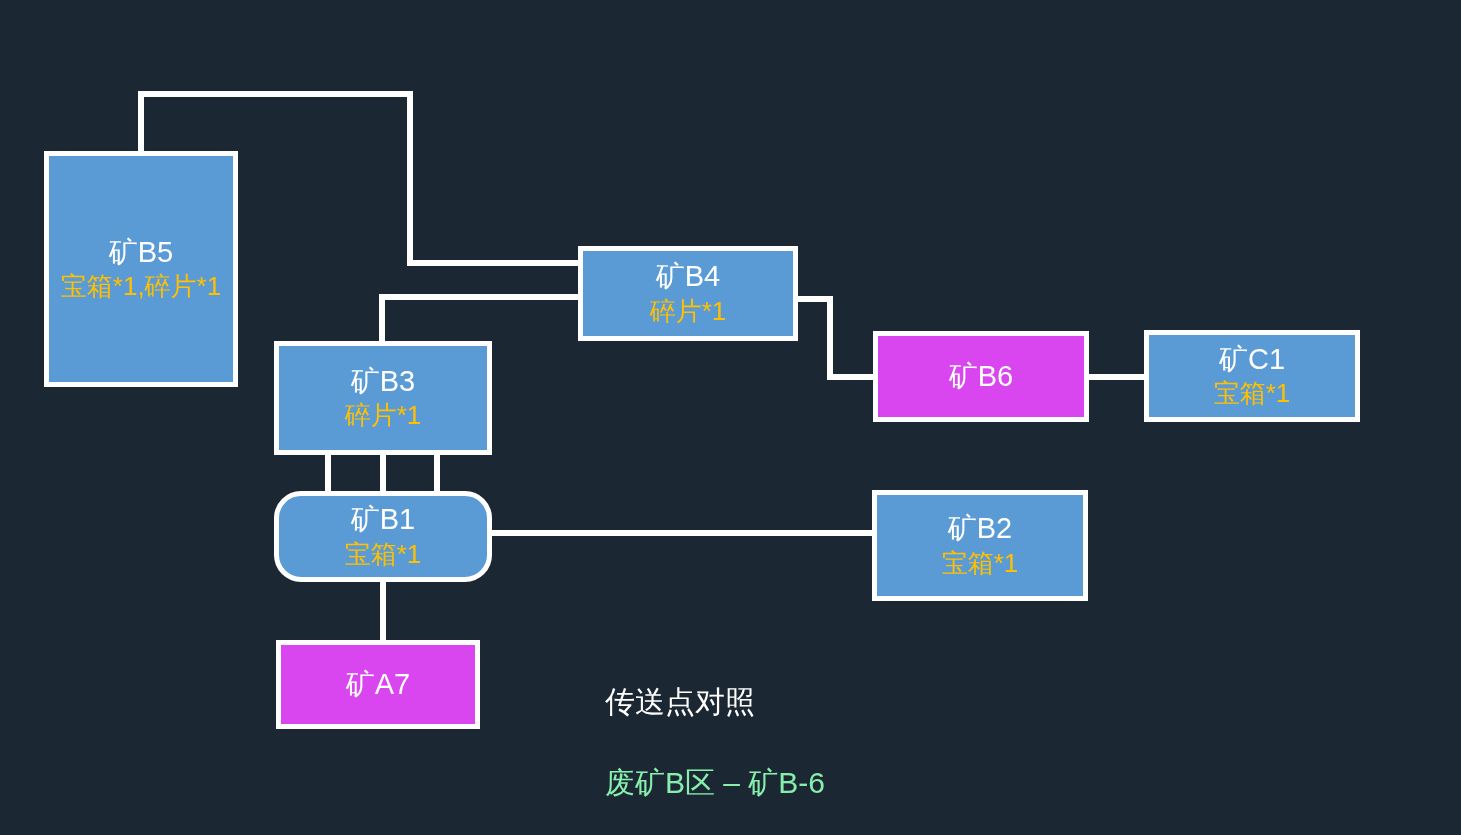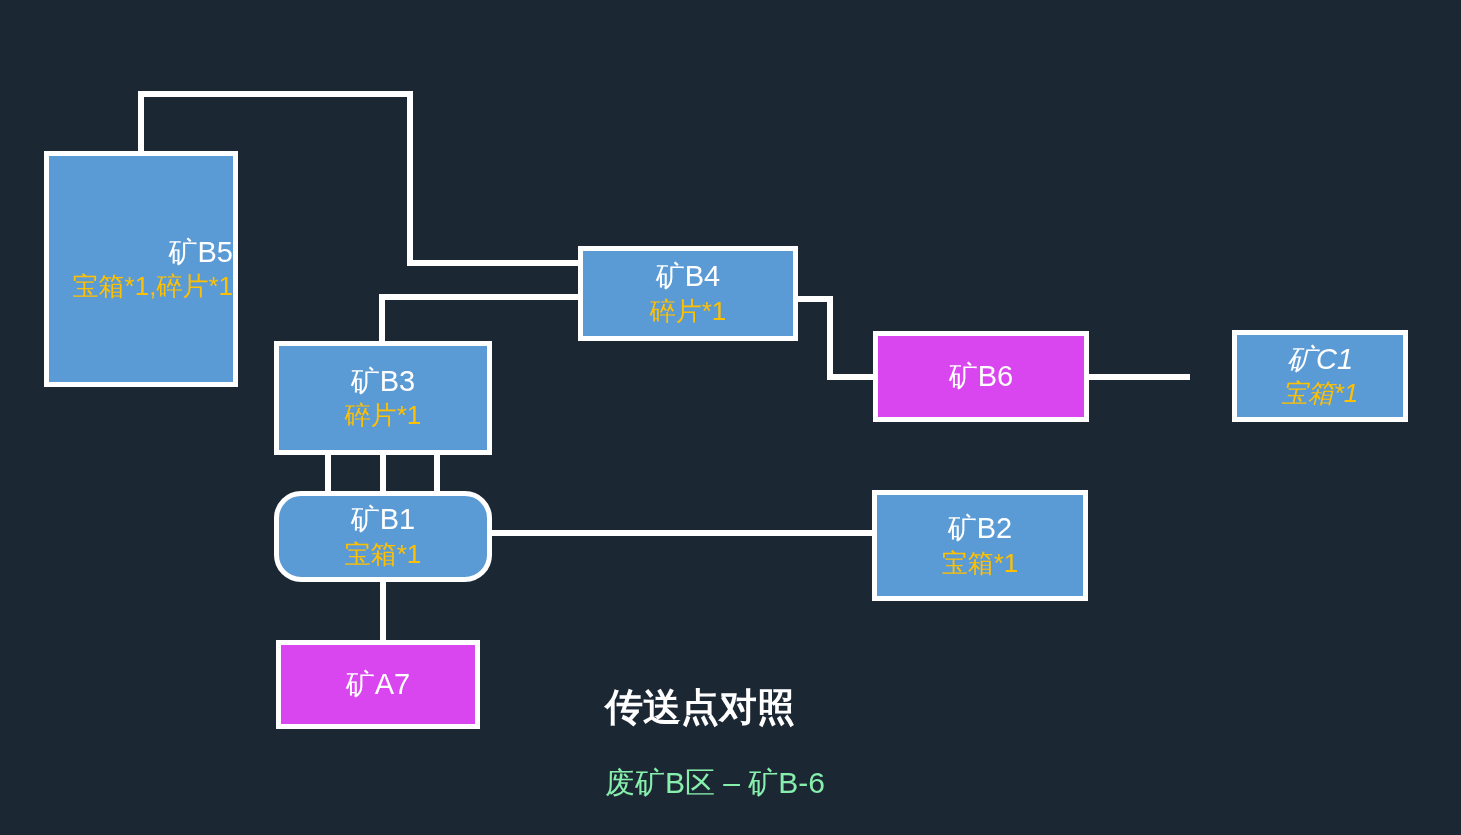--- a/index.html
+++ b/index.html
@@ -41,22 +41,22 @@
   }
   .line {
     position: absolute;
     background: #FFFFFF;
   }
   .caption-title {
     position: absolute;
     left: 605px;
     top: 682px;
     color: #FFFFFF;
-    font-size: 38px;
-    font-weight: bold;
+    font-size: 30px;
+    font-weight: normal;
     white-space: nowrap;
   }
   .caption-subtitle {
     position: absolute;
     left: 605px;
     top: 763px;
     color: #86efac;
     font-size: 30px;
     font-weight: normal;
     white-space: nowrap;
@@ -88,40 +88,40 @@
   <div class="line" style="left:1088px; top:374px; width:102px; height:6px;"></div>
 
   <div class="line" style="left:325px; top:432px; width:6px; height:60px;"></div>
   <div class="line" style="left:380px; top:432px; width:6px; height:60px;"></div>
   <div class="line" style="left:434px; top:432px; width:6px; height:60px;"></div>
 
   <div class="line" style="left:490px; top:530px; width:382px; height:6px;"></div>
 
   <div class="line" style="left:380px; top:580px; width:6px; height:62px;"></div>
 
-  <div class="node blue" style="left:44px; top:151px; width:194px; height:236px;align-items:flex-end;">
+  <div class="node blue" style="left:44px; top:151px; width:194px; height:236px;">
     <div class="node-title">矿B5</div>
     <div class="node-reward">宝箱*1,碎片*1</div>
   </div>
 
   <div class="node blue" style="left:578px; top:214px; width:220px; height:95px;margin-top:32px;">
     <div class="node-title">矿B4</div>
     <div class="node-reward">碎片*1</div>
   </div>
 
   <div class="node blue" style="left:274px; top:341px; width:218px; height:114px;">
     <div class="node-title">矿B3</div>
     <div class="node-reward">碎片*1</div>
   </div>
 
   <div class="node green" style="left:873px; top:331px; width:216px; height:91px;">
     <div class="node-title">矿B6</div>
   </div>
 
-  <div class="node blue" style="left:1232px; top:330px; width:176px; height:92px;font-style:italic;">
+  <div class="node blue" style="left:1144px; top:330px; width:216px; height:92px;">
     <div class="node-title">矿C1</div>
     <div class="node-reward">宝箱*1</div>
   </div>
 
   <div class="node blue" style="left:274px; top:491px; width:218px; height:91px;border-radius:27px;">
     <div class="node-title">矿B1</div>
     <div class="node-reward">宝箱*1</div>
   </div>
 
   <div class="node blue" style="left:872px; top:490px; width:216px; height:111px;">

